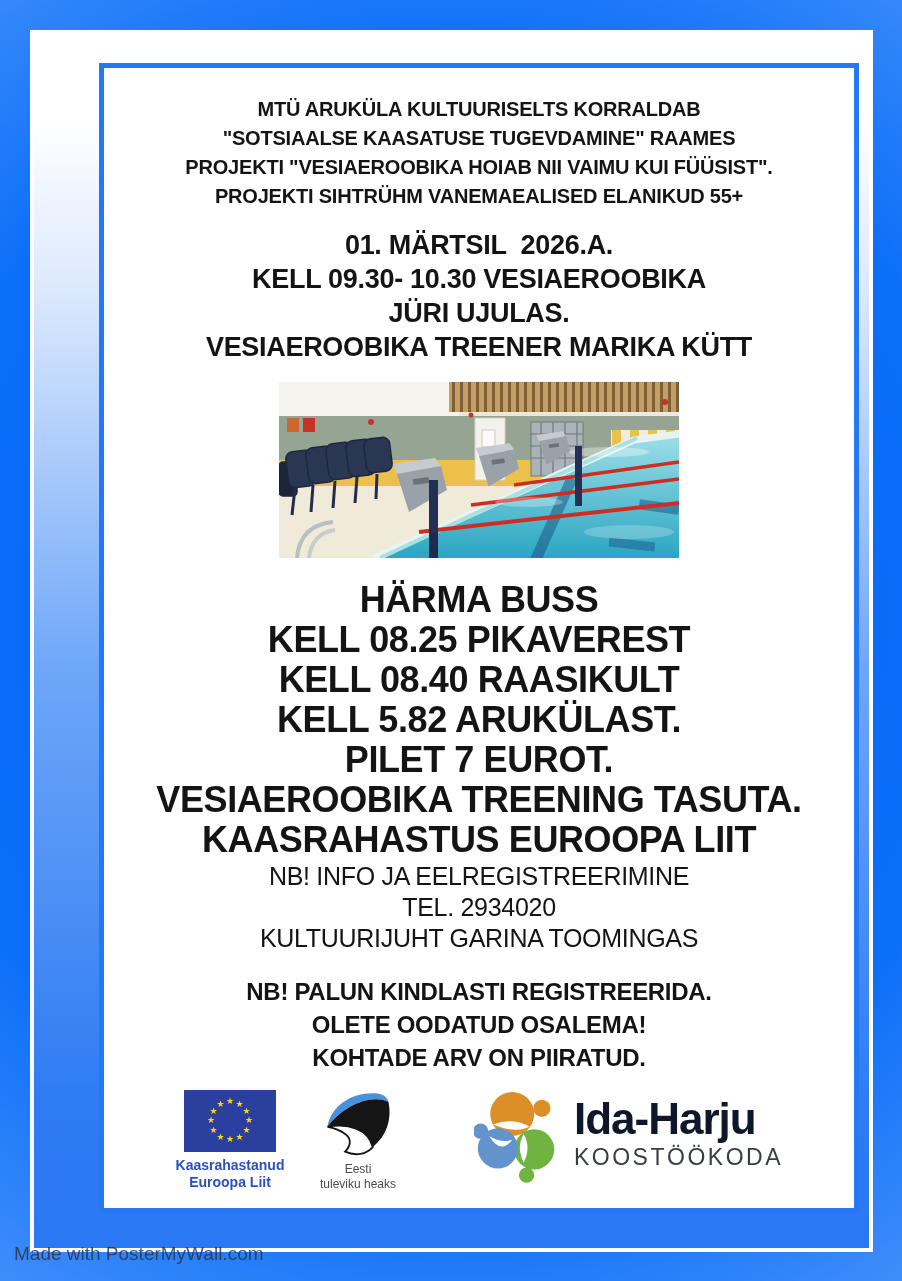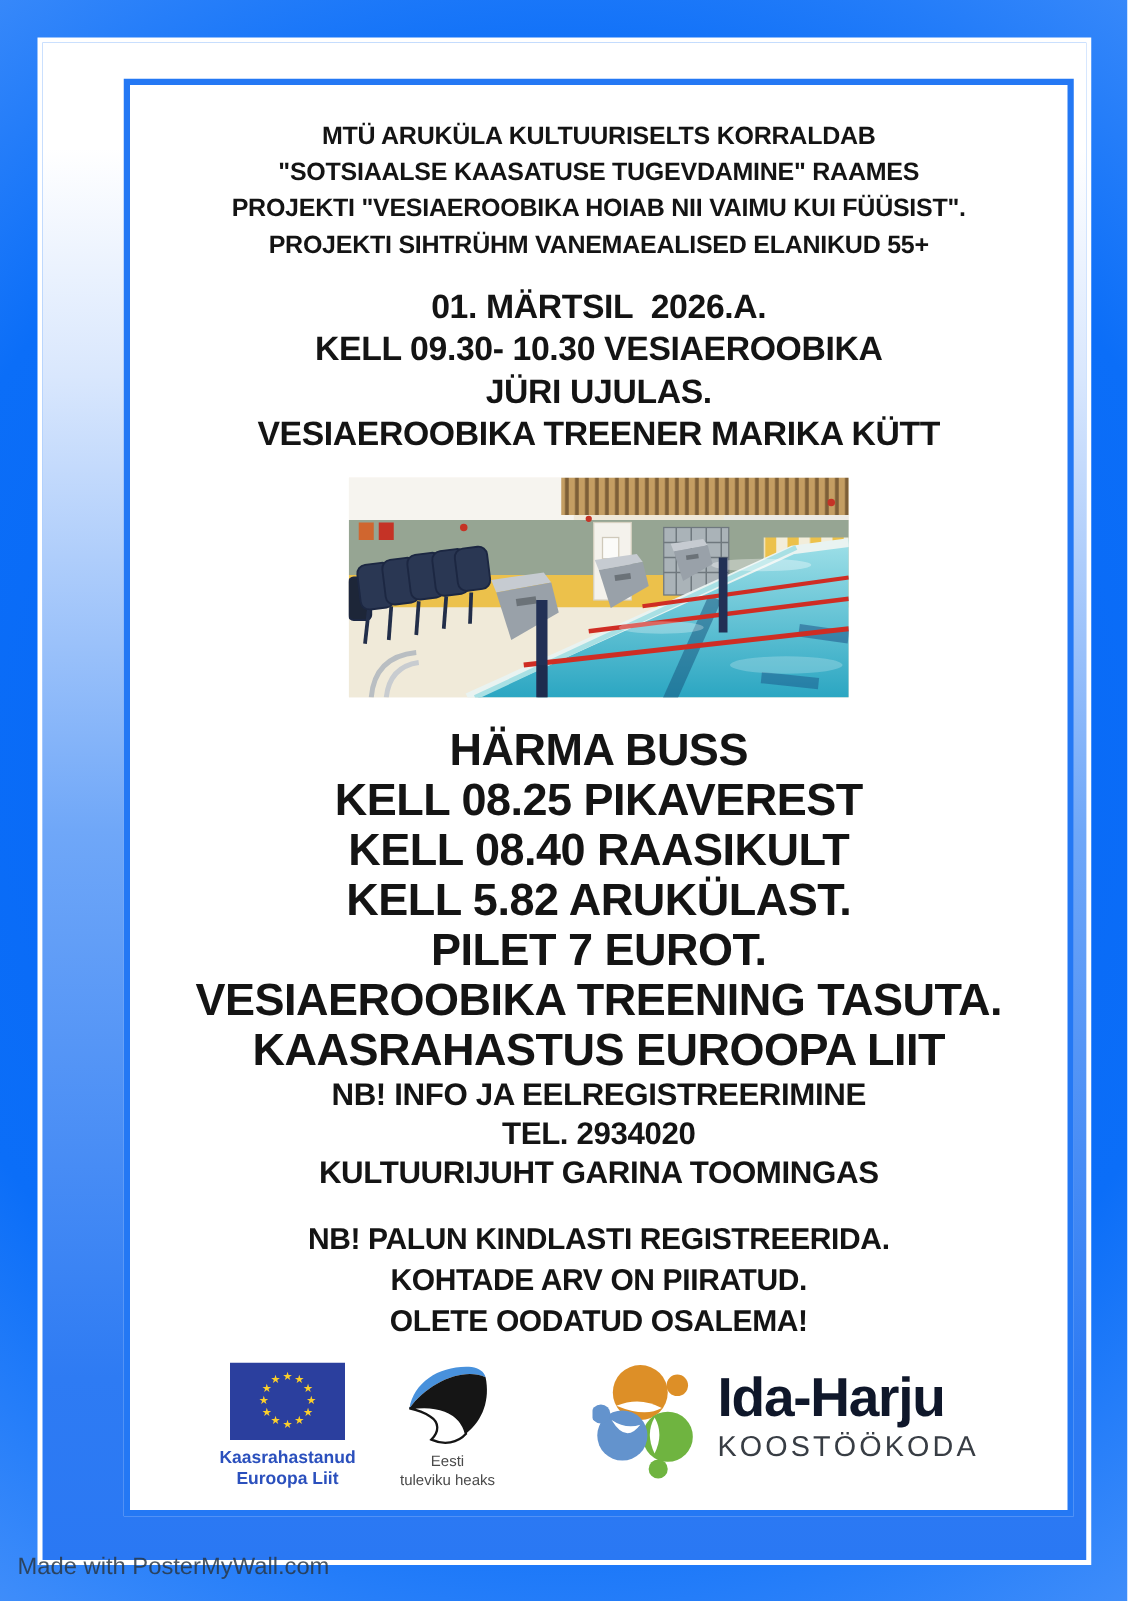--- a/index.html
+++ b/index.html
@@ -16,21 +16,21 @@
   .poster{
     position:absolute;left:63px;top:63px;width:760px;height:1150px;
     box-sizing:border-box;border:5px solid #2478f4;background:#ffffff;
     text-align:center;color:#141414;margin-left:36px;
   }
   .line{white-space:pre-wrap;}
   .header-block{margin-top:27px;font-weight:bold;font-size:20px;line-height:29px;letter-spacing:-0.2px;}
   .event-block{margin-top:17px;font-weight:bold;font-size:27px;line-height:34px;letter-spacing:-0.3px;}
   .photo{display:block;margin:18px auto 0 auto;}
   .bus-block{margin-top:22px;font-weight:bold;font-size:36px;line-height:40px;letter-spacing:-0.4px;}
-  .info-block{margin-top:1px;font-weight:bold;font-size:25px;line-height:31px;letter-spacing:-0.3px;}
+  .info-block{margin-top:1px;font-weight:normal;font-size:25px;line-height:31px;letter-spacing:-0.3px;}
   .register-block{margin-top:21px;font-weight:bold;font-size:24px;line-height:33px;letter-spacing:-0.3px;}
   .logos{display:flex;align-items:flex-start;margin-top:14px;padding-left:70px;text-align:center;}
   .logo-eu{width:112px;}
   .logo-eu svg{display:block;margin:2px auto 0 auto;}
   .eu-caption{margin-top:5px;font-weight:bold;font-size:14px;line-height:17px;color:#2b50bd;}
   .logo-eesti{width:116px;margin-left:14px;}
   .logo-eesti svg{display:block;margin:0 auto;}
   .eesti-caption{margin-top:2px;font-size:12px;line-height:15px;color:#4a4a4a;}
   .logo-ida{margin-left:58px;display:flex;align-items:flex-start;text-align:left;}
   .logo-ida svg{display:block;}
@@ -177,22 +177,22 @@
     </div>
 
     <div class="info-block">
       <div class="line">NB! INFO JA EELREGISTREERIMINE</div>
       <div class="line">TEL. 2934020</div>
       <div class="line">KULTUURIJUHT GARINA TOOMINGAS</div>
     </div>
 
     <div class="register-block">
       <div class="line">NB! PALUN KINDLASTI REGISTREERIDA.</div>
+      <div class="line">OLETE OODATUD OSALEMA!</div>
       <div class="line">KOHTADE ARV ON PIIRATUD.</div>
-      <div class="line">OLETE OODATUD OSALEMA!</div>
     </div>
 
     <div class="logos">
 
       <div class="logo-eu">
         <svg width="92" height="62" viewBox="0 0 92 62">
           <rect width="92" height="62" fill="#2b3f9e"></rect>
           <g fill="#fccf2a" font-size="9" text-anchor="middle" font-family="DejaVu Sans, sans-serif">
             <text x="46" y="14">★</text>
               <text x="55.5" y="16.5">★</text>

